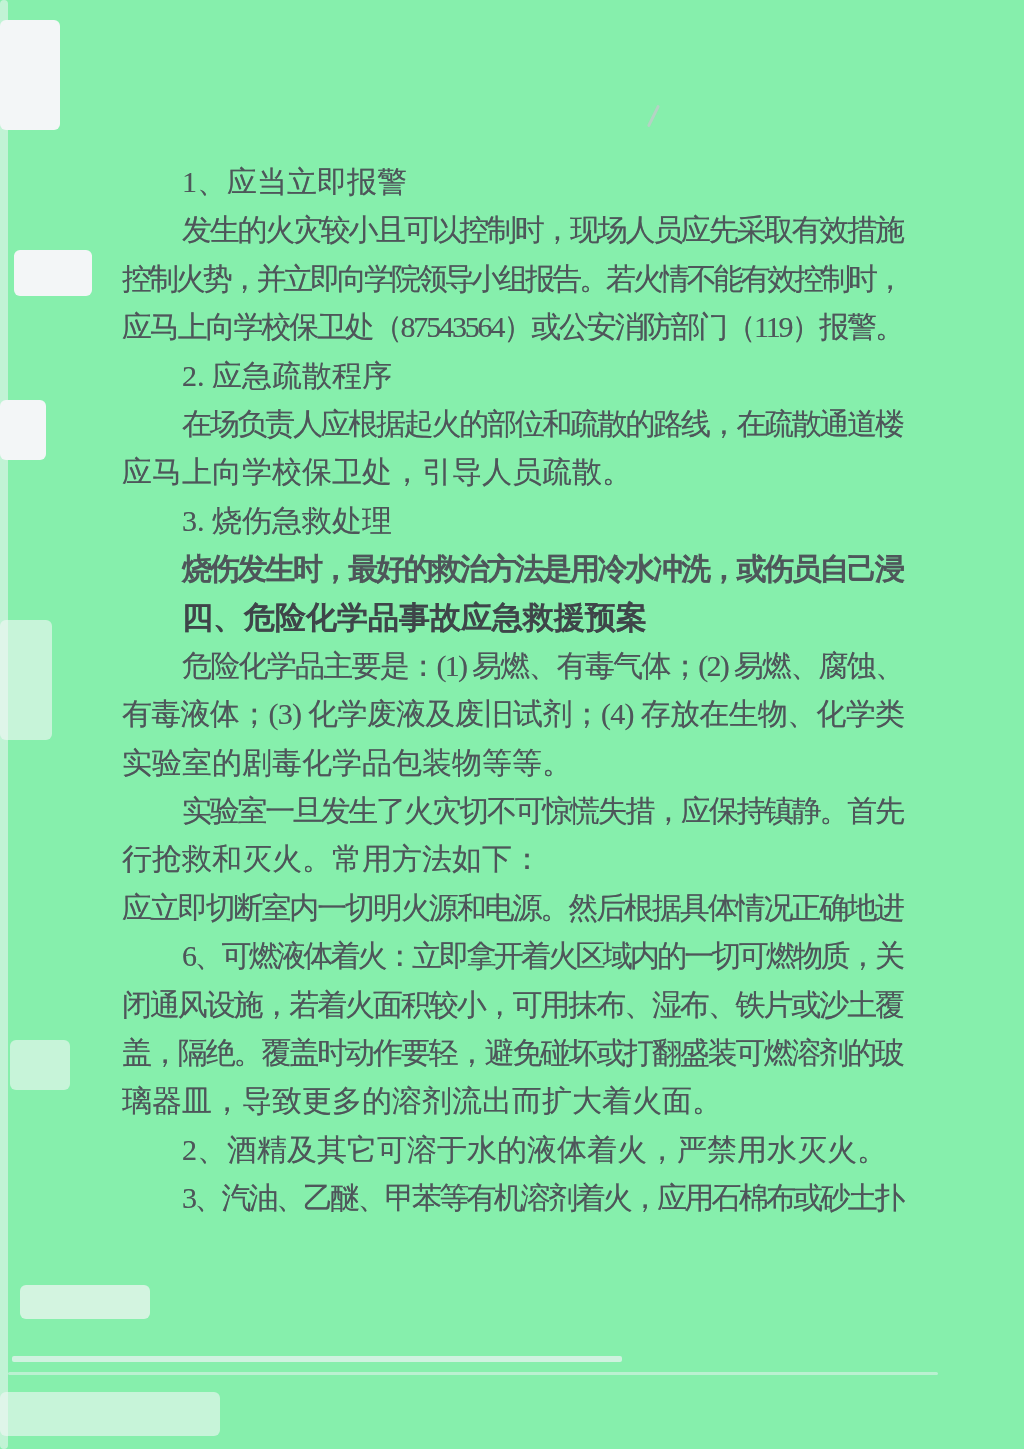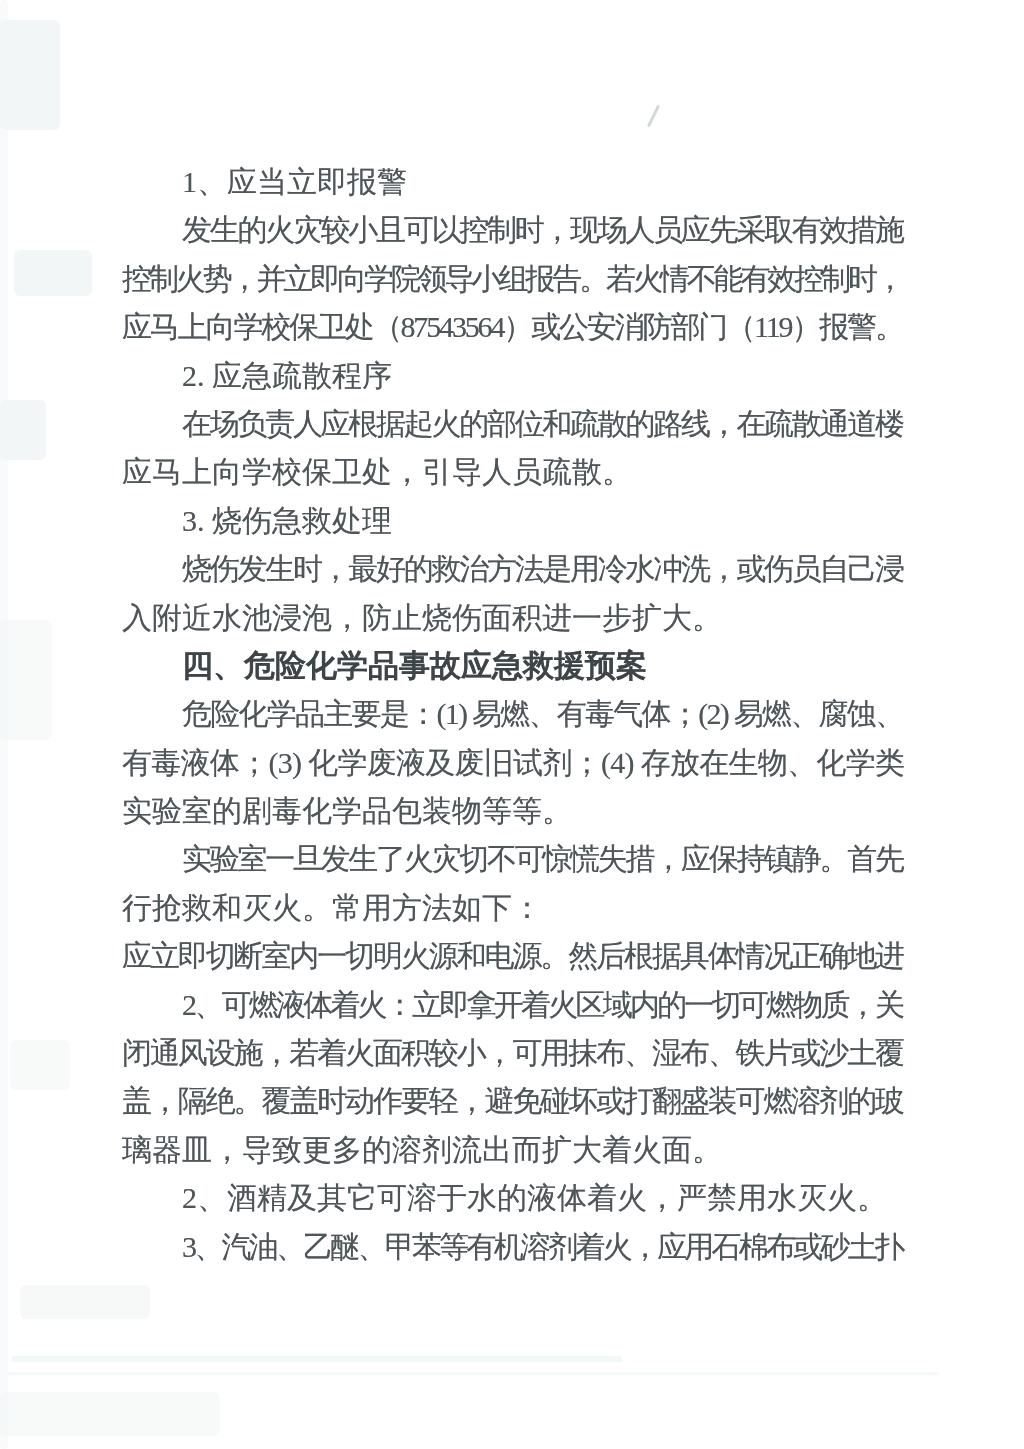--- a/index.html
+++ b/index.html
@@ -5,21 +5,21 @@
   html, body {
     margin: 0;
     padding: 0;
     background: #e8eaeb;
   }
   .page {
     position: relative;
     width: 1024px;
     height: 1449px;
     margin: 0 auto;
-    background: #ffffff;
+    background: #86efac;
     overflow: hidden;
     font-family: "Liberation Serif", "DejaVu Serif", serif;
   }
   
   .artifact { position: absolute; pointer-events: none; }
   .blob { background: #f3f6f7; border-radius: 6px; }
   .slash-mark {
     width: 3px; height: 24px;
     background: #c3c9cc;
     transform: rotate(26deg);
@@ -83,38 +83,37 @@
         <div class="ln first"><span class="t">2. 应急疏散程序</span></div>
       </div>
       <div class="para body">
         <div class="ln first"><span class="t" style="letter-spacing: -2.28px; text-align: right;">在场负责人应根据起火的部位和疏散的路线，在疏散通道楼</span></div>
         <div class="ln"><span class="t">应马上向学校保卫处，引导人员疏散。</span></div>
       </div>
       <div class="para item">
         <div class="ln first"><span class="t">3. 烧伤急救处理</span></div>
       </div>
       <div class="para body">
-        <div class="ln first"><span class="t" style="letter-spacing: -2.28px;">烧伤发生时，最好的救治方法是用冷水冲洗，或伤员自己浸</span></div>
-        <div class="ln"><span class="t">入附近水池浸泡，防止烧伤面积进一步扩大。</span></div>
+        <div class="ln first"><span class="t" style="letter-spacing: -2.28px; font-weight: bold;">烧伤发生时，最好的救治方法是用冷水冲洗，或伤员自己浸</span></div>
       </div>
       <div class="para heading">
         <div class="ln first"><span class="t">四、危险化学品事故应急救援预案</span></div>
       </div>
       <div class="para body">
         <div class="ln first"><span class="t" style="letter-spacing: -1.73px;">危险化学品主要是：(1) 易燃、有毒气体；(2) 易燃、腐蚀、</span></div>
         <div class="ln"><span class="t" style="letter-spacing: -0.71px;">有毒液体；(3) 化学废液及废旧试剂；(4) 存放在生物、化学类</span></div>
         <div class="ln"><span class="t">实验室的剧毒化学品包装物等等。</span></div>
       </div>
       <div class="para body">
         <div class="ln first"><span class="t" style="letter-spacing: -2.28px;">实验室一旦发生了火灾切不可惊慌失措，应保持镇静。首先</span></div>
         <div class="ln"><span class="t">行抢救和灭火。常用方法如下：</span></div>
         <div class="ln"><span class="t" style="letter-spacing: -2.11px;">应立即切断室内一切明火源和电源。然后根据具体情况正确地进</span></div>
       </div>
       <div class="para body">
-        <div class="ln first"><span class="t" style="letter-spacing: -2.77px;">2、可燃液体着火：立即拿开着火区域内的一切可燃物质，关</span></div>
+        <div class="ln first"><span class="t" style="letter-spacing: -2.77px;">6、可燃液体着火：立即拿开着火区域内的一切可燃物质，关</span></div>
         <div class="ln"><span class="t" style="letter-spacing: -2.11px;">闭通风设施，若着火面积较小，可用抹布、湿布、铁片或沙土覆</span></div>
         <div class="ln"><span class="t" style="letter-spacing: -2.11px;">盖，隔绝。覆盖时动作要轻，避免碰坏或打翻盛装可燃溶剂的玻</span></div>
         <div class="ln"><span class="t">璃器皿，导致更多的溶剂流出而扩大着火面。</span></div>
       </div>
       <div class="para body">
         <div class="ln first"><span class="t">2、酒精及其它可溶于水的液体着火，严禁用水灭火。</span></div>
       </div>
       <div class="para body">
         <div class="ln first"><span class="t" style="letter-spacing: -2.77px;">3、汽油、乙醚、甲苯等有机溶剂着火，应用石棉布或砂土扑</span></div>
       </div>

